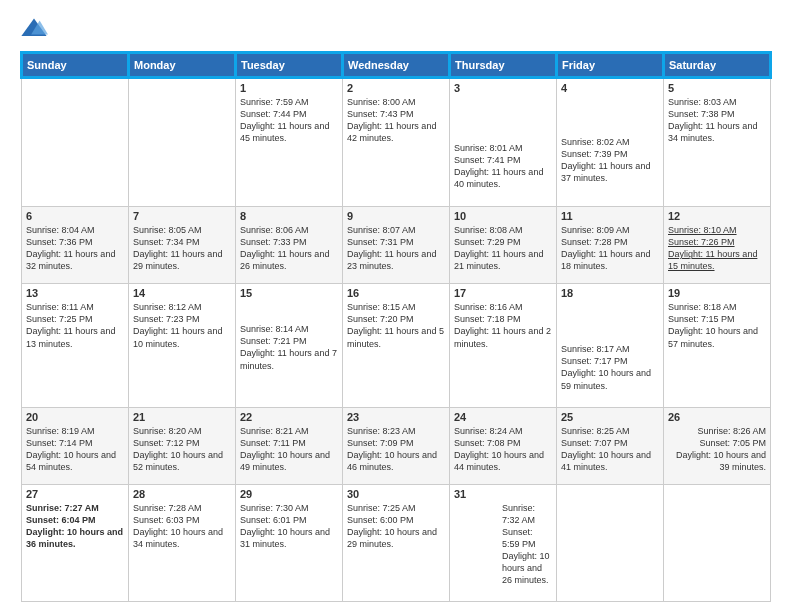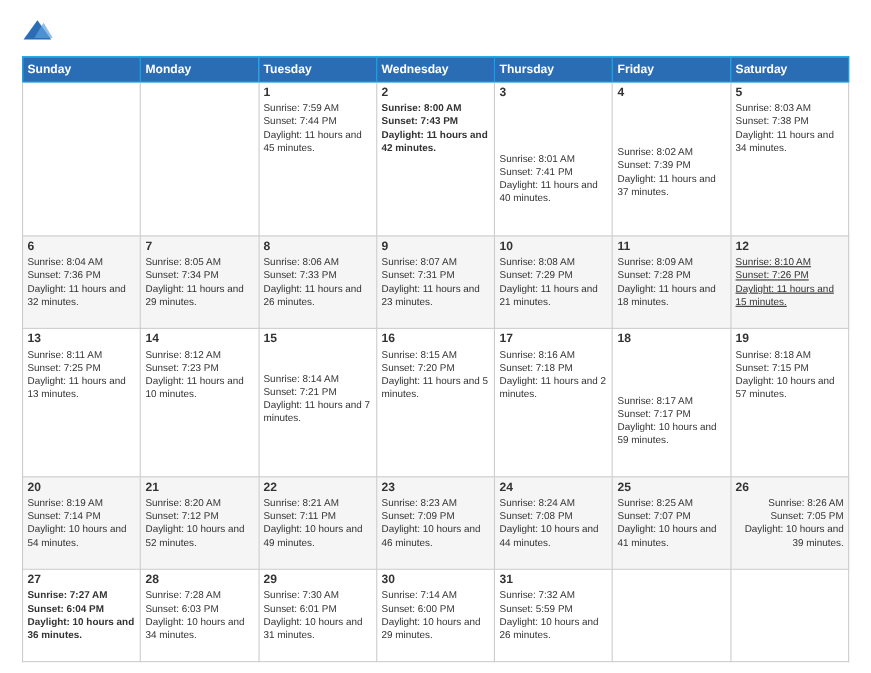--- a/index.html
+++ b/index.html
@@ -65,21 +65,21 @@
       border-collapse: collapse;
       flex: 1;
     }
     .calendar-table th {
       background: #2a6db5;
       color: #fff;
       font-size: 11px;
       font-weight: bold;
       padding: 5px 4px;
       text-align: left;
-      border: 1px solid #0ea5e9;
+      border: 3px solid #0ea5e9;
     }
     .calendar-table td {
       border: 1px solid #ccc;
       vertical-align: top;
       padding: 3px 4px;
       width: calc(100% / 7);
       font-size: 9.5px;
       color: #333;
       background: #fff;
     }
@@ -139,21 +139,21 @@
           <td class="empty-cell"></td>
           <td class="empty-cell"></td>
           <td>
             <span class="day-number">1</span>
             <div class="day-info" style="white-space: pre-line;">Sunrise: 7:59 AM
 Sunset: 7:44 PM
 Daylight: 11 hours and 45 minutes.</div>
           </td>
           <td>
             <span class="day-number">2</span>
-            <div class="day-info" style="white-space: pre-line; font-weight: bold;">Sunrise: 8:00 AM
+            <div class="day-info" style="white-space: pre-line;">Sunrise: 8:00 AM
 Sunset: 7:43 PM
 Daylight: 11 hours and 42 minutes.</div>
           </td>
           <td>
             <span class="day-number">3</span>
             <div class="day-info" style="white-space: pre-line; margin-top: 48px;">Sunrise: 8:01 AM
 Sunset: 7:41 PM
 Daylight: 11 hours and 40 minutes.</div>
           </td>
           <td>
@@ -315,27 +315,27 @@
 Daylight: 10 hours and 34 minutes.</div>
           </td>
           <td>
             <span class="day-number">29</span>
             <div class="day-info" style="white-space: pre-line;">Sunrise: 7:30 AM
 Sunset: 6:01 PM
 Daylight: 10 hours and 31 minutes.</div>
           </td>
           <td>
             <span class="day-number">30</span>
-            <div class="day-info" style="white-space: pre-line;">Sunrise: 7:14 AM
+            <div class="day-info" style="white-space: pre-line;">Sunrise: 7:25 AM
 Sunset: 6:00 PM
 Daylight: 10 hours and 29 minutes.</div>
           </td>
           <td>
             <span class="day-number">31</span>
-            <div class="day-info" style="white-space: pre-line;">Sunrise: 7:32 AM
+            <div class="day-info" style="white-space: pre-line; margin-left: 48px;">Sunrise: 7:32 AM
 Sunset: 5:59 PM
 Daylight: 10 hours and 26 minutes.</div>
           </td>
           <td class="empty-cell"></td>
           <td class="empty-cell"></td>
         </tr>
       </tbody>
   </table>
 </div>
 

